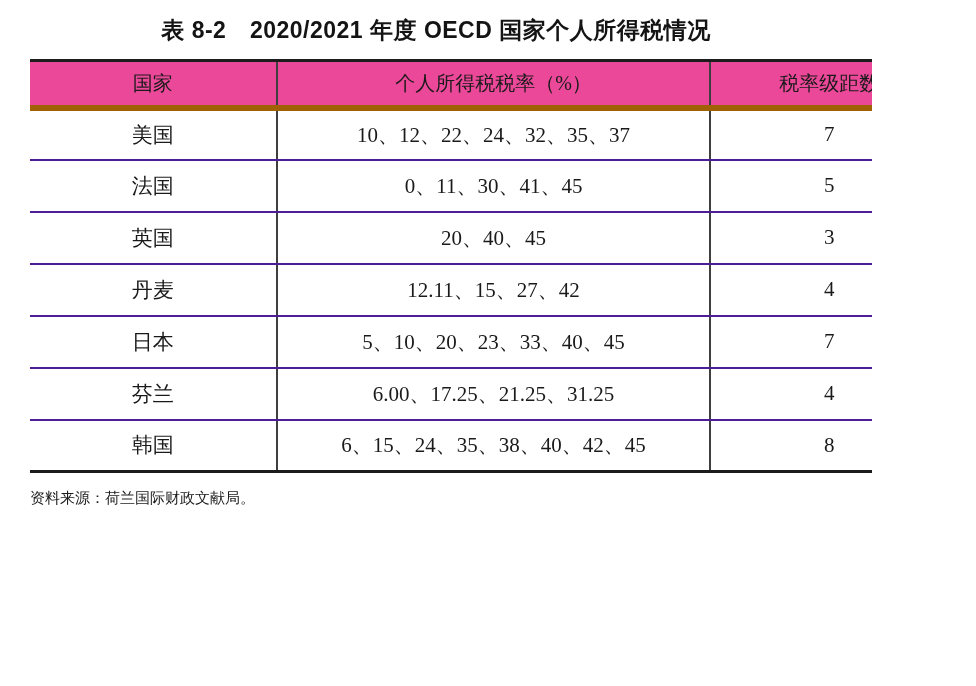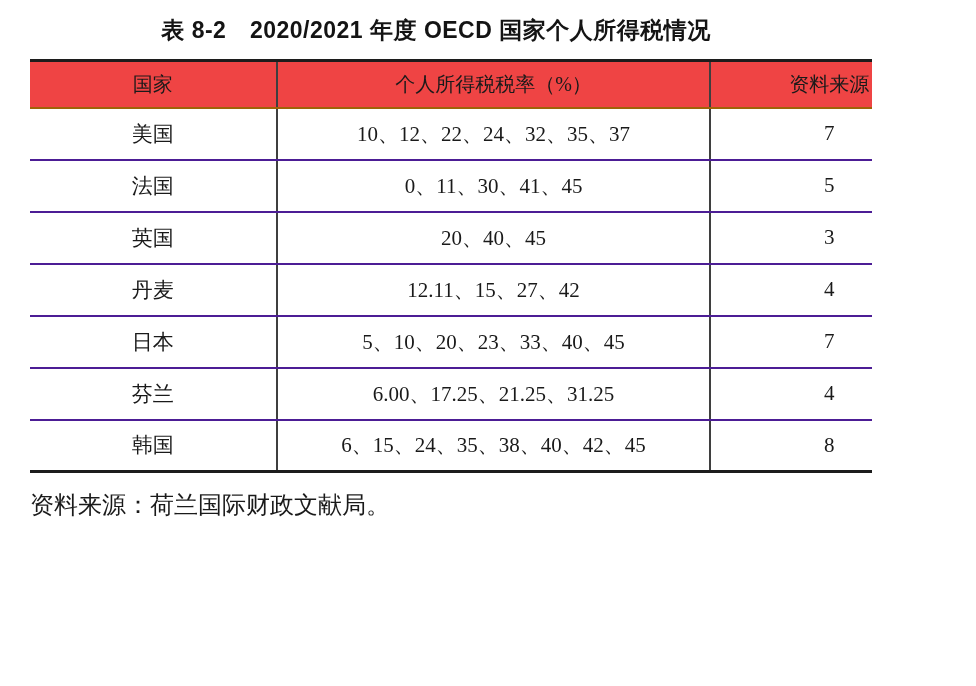--- a/index.html
+++ b/index.html
@@ -29,66 +29,66 @@
     border-collapse: collapse;
     table-layout: fixed;
     border-top: 3px solid #1c1c1c;
     border-bottom: 3px solid #1c1c1c;
     font-size: 21px;
   }
   .tax-table col.col-country  { width: 26.9%; }
   .tax-table col.col-rates    { width: 47.3%; }
   .tax-table col.col-brackets { width: 25.8%; }
   .tax-table th {
-    background: #ef4444;
+    background: #ec4899;
     height: 47px;
     font-weight: normal;
     font-size: 20px;
     text-align: center;
     vertical-align: middle;
-    border-bottom: 2px solid #a16207;
+    border-bottom: 6px solid #a16207;
   }
   .tax-table td {
     height: 52px;
     text-align: center;
     vertical-align: middle;
     border-bottom: 2px solid #4c1d95;
   }
   .tax-table tr > *:nth-child(1),
   .tax-table tr > *:nth-child(2) {
     border-right: 2px solid #3f3f3f;
   }
   .tax-table tbody tr:last-child td {
     border-bottom: none;
     margin-top: 37px;
   }
   .source-note {
     margin: 16px 0 0 30px;
-    font-size: 24px;
+    font-size: 15px;
     color: #1a1a1a;
   }
 </style>
 </head>
 <body>
 
 <div class="page">
 
   <div class="title">表 8-2　2020/2021 年度 OECD 国家个人所得税情况</div>
 
   <table class="tax-table">
     <colgroup>
       <col class="col-country">
       <col class="col-rates">
       <col class="col-brackets">
     </colgroup>
     <thead>
       <tr>
         <th>国家</th>
         <th>个人所得税税率（%）</th>
-        <th>资料来源</th>
+        <th>税率级距数</th>
       </tr>
     </thead>
     <tbody>
         <tr>
           <td>美国</td>
           <td>10、12、22、24、32、35、37</td>
           <td>7</td>
         </tr>
         <tr>
           <td>法国</td>

